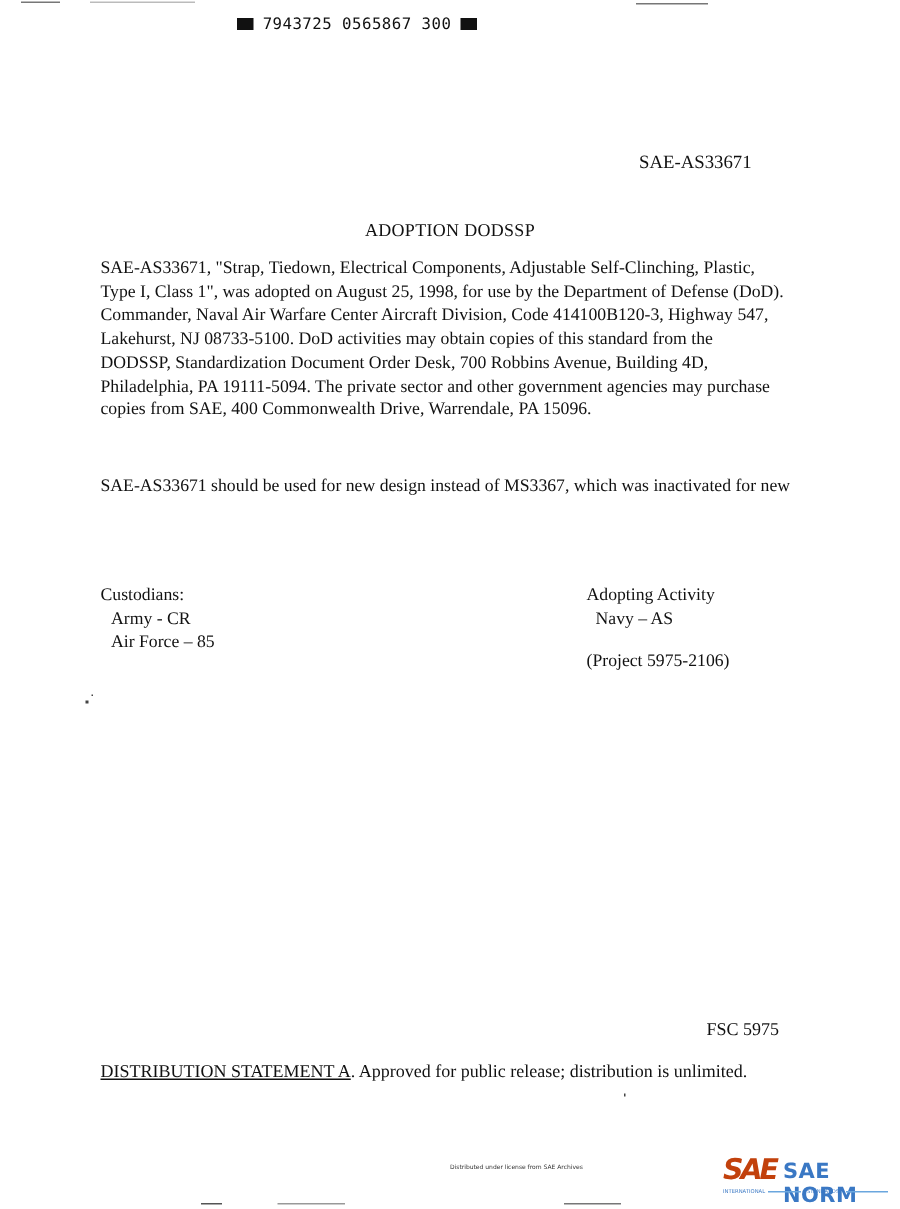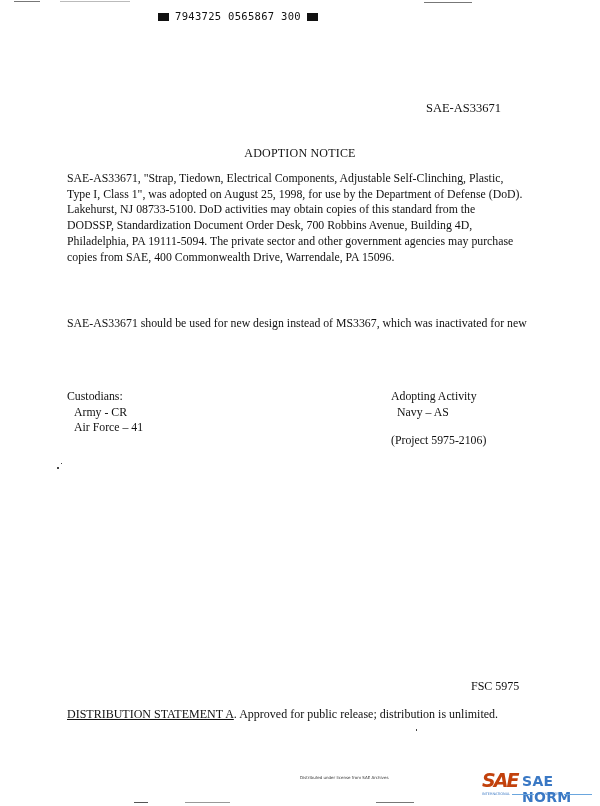--- a/index.html
+++ b/index.html
@@ -44,39 +44,40 @@
 <div class="abs scanline" style="left:14px; top:1px; width:26px;"></div>
 <div class="abs scanline" style="left:60px; top:1px; width:70px; background:#bbb;"></div>
 <div class="abs scanline" style="left:424px; top:2px; width:48px;"></div>
 
 <div class="abs barcode">
   <span class="blk"></span><span>7943725 0565867 300</span><span class="blk"></span>
 </div>
 
 <div class="abs doc-id">SAE-AS33671</div>
 
-<div class="abs title">ADOPTION NOTICE</div>
+<div class="abs title">ADOPTION DODSSP</div>
 
 <div class="abs para p1">
   <span class="line">SAE-AS33671, "Strap, Tiedown, Electrical Components, Adjustable Self-Clinching, Plastic,</span>
   <span class="line">Type I, Class 1", was adopted on August 25, 1998, for use by the Department of Defense (DoD).</span>
+  <span class="line">Commander, Naval Air Warfare Center Aircraft Division, Code 414100B120-3, Highway 547,</span>
   <span class="line">Lakehurst, NJ  08733-5100.  DoD activities may obtain copies of this standard from the</span>
   <span class="line">DODSSP, Standardization Document Order Desk, 700 Robbins Avenue, Building 4D,</span>
   <span class="line">Philadelphia, PA  19111-5094.  The private sector and other government agencies may purchase</span>
   <span class="line">copies from SAE, 400 Commonwealth Drive, Warrendale, PA 15096.</span>
 </div>
 
 <div class="abs para p2">
   <span class="line">SAE-AS33671 should be used for new design instead of MS3367, which was inactivated for new</span>
 </div>
 
 <div class="abs custodians">
   <div>Custodians:</div>
   <div class="indent">Army - CR</div>
-  <div class="indent">Air Force – 41</div>
+  <div class="indent">Air Force – 85</div>
 </div>
 
 <div class="abs adopting">
   <div>Adopting Activity</div>
   <div class="indent">Navy – AS</div>
 </div>
 <div class="abs project">(Project 5975-2106)</div>
 
 <div class="abs speck" style="left:57px; top:467px;"></div>
 <div class="abs speck" style="left:61px; top:463px; width:1px; height:1px;"></div>

